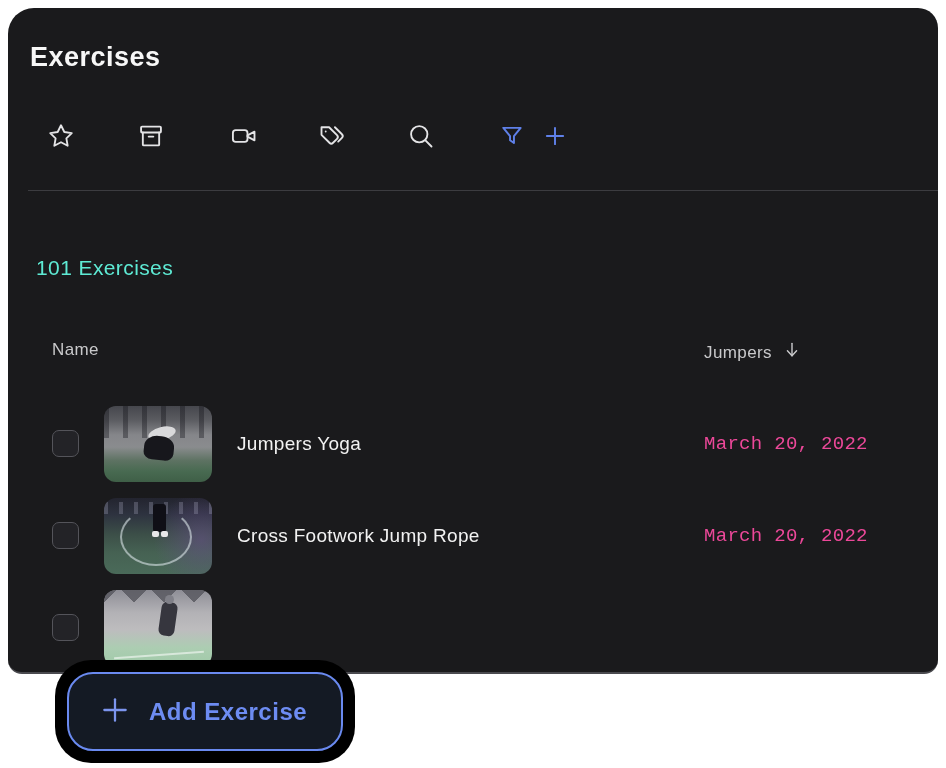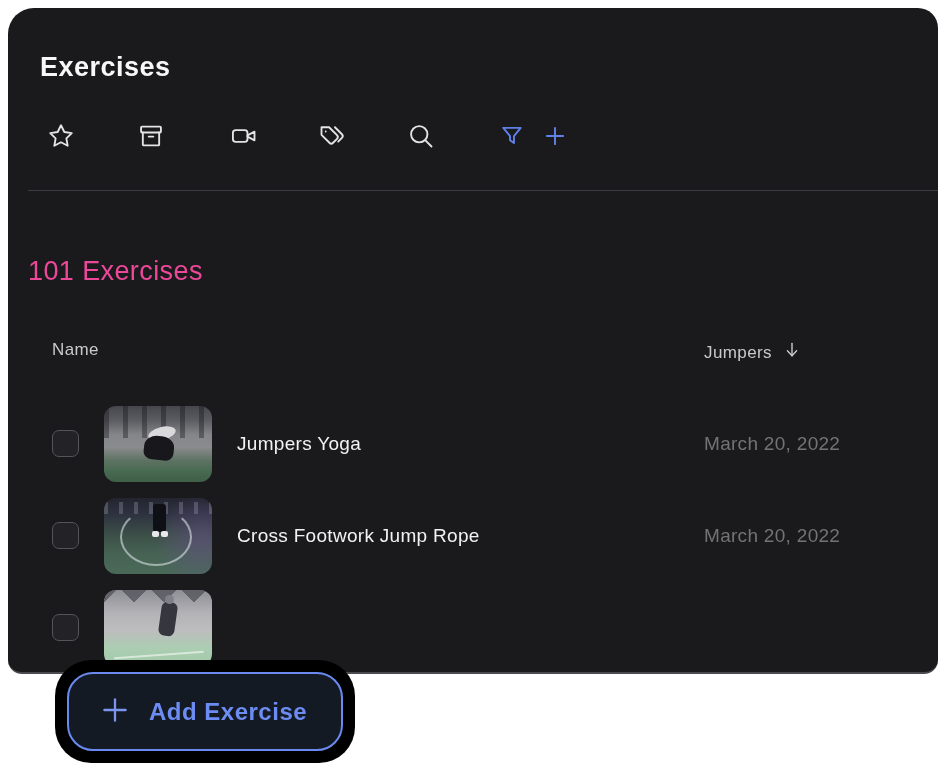--- a/index.html
+++ b/index.html
@@ -12,35 +12,35 @@
   
   .card{
     position:absolute;left:8px;top:8px;width:930px;height:666px;
     background:#1a1a1c;
     border-radius:26px 20px 14px 14px;
     border-bottom:2px solid #4a4a4f;
     box-sizing:border-box;
   }
   .page-title{
     position:absolute;left:20px;top:32px;
-    font-size:27px;font-weight:700;letter-spacing:.5px;color:#f7f7f7;margin:12px;
+    font-size:27px;font-weight:700;letter-spacing:.5px;color:#f7f7f7;margin:2px;
   }
   
   .tb-btn{
     position:absolute;top:114px;width:28px;height:28px;
     display:flex;align-items:center;justify-content:center;cursor:pointer;
   }
   .tb-btn svg{display:block;}
   .divider{
     position:absolute;left:20px;right:0;top:182px;height:1px;background:#3c3c40;
   }
   
   .count-label{
-    position:absolute;left:20px;top:248px;
-    font-size:27px;color:#ec4899;letter-spacing:.4px;
+    position:absolute;left:28px;top:248px;
+    font-size:21px;color:#5eead4;letter-spacing:.4px;
   }
   
   .col-head{
     position:absolute;top:332px;font-size:17px;color:#c9c9cb;letter-spacing:.4px;
     display:flex;align-items:center;gap:10px;cursor:pointer;
   }
   .col-name{left:44px;align-items:flex-end;}
   .col-created{left:696px;}
   
   .row{
@@ -57,21 +57,21 @@
   .thumb{
     position:absolute;left:96px;top:0;width:108px;height:76px;
     border-radius:12px;overflow:hidden;
   }
   .row-name{
     position:absolute;left:229px;top:0;height:76px;display:flex;align-items:center;
     font-size:19px;color:#f2f2f2;letter-spacing:.3px;white-space:nowrap;
   }
   .row-date{
     position:absolute;left:696px;top:0;height:76px;display:flex;align-items:center;
-    font-size:19px;color:#737373;letter-spacing:.3px;white-space:nowrap;
+    font-size:19px;color:#ec4899;letter-spacing:.3px;white-space:nowrap;font-family:Liberation Mono, monospace;
   }
   
   .thumb-a{
     background:linear-gradient(180deg,#46474d 0%,#5a5b60 18%,#85868a 38%,#8a8c8e 54%,#5d7262 72%,#486a51 86%,#3f5f47 100%);
   }
   .thumb-a .streaks{
     position:absolute;left:0;top:0;width:100%;height:42%;
     background:repeating-linear-gradient(90deg,rgba(18,18,24,.5) 0 5px,transparent 5px 19px);
     opacity:.75;
   }

